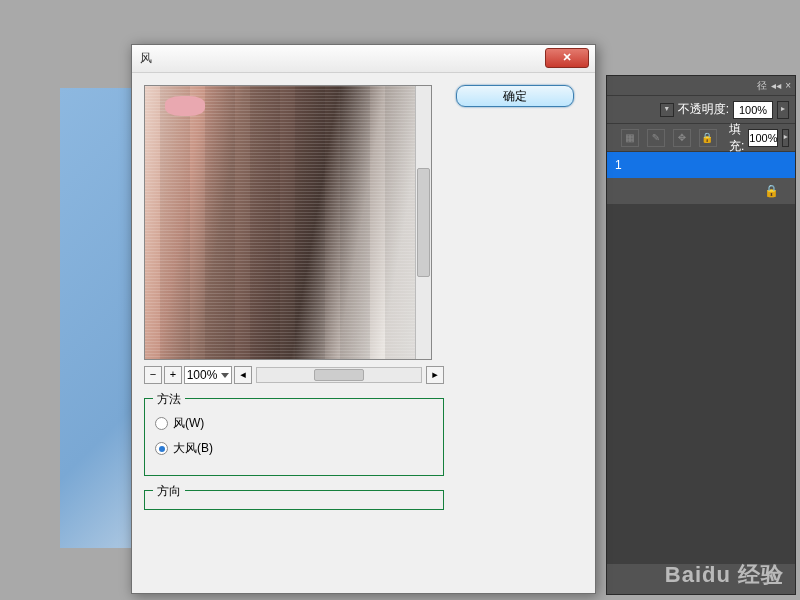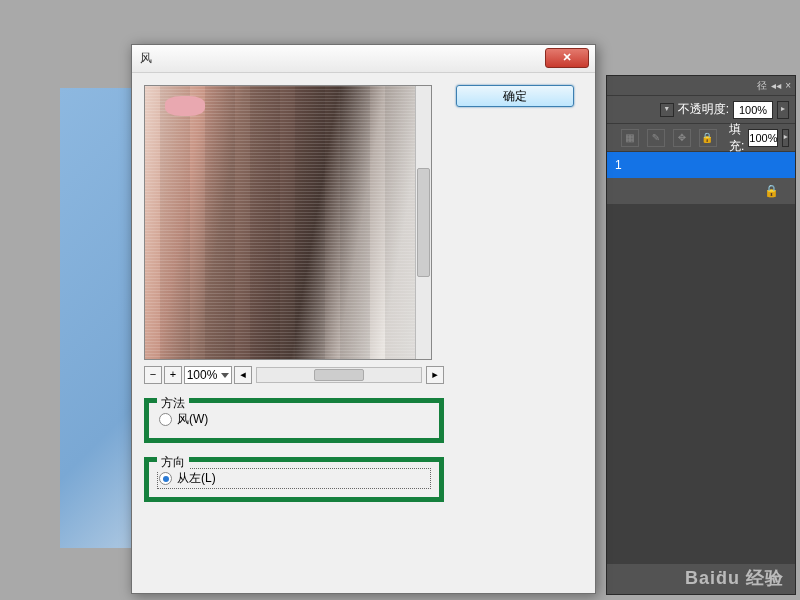--- a/index.html
+++ b/index.html
@@ -29,30 +29,30 @@
 .preview::before{content:"";position:absolute;inset:0;background:repeating-linear-gradient(0deg,transparent 0,transparent 2px,rgba(255,255,255,.15) 2px,rgba(255,255,255,.15) 3px),repeating-linear-gradient(90deg,transparent 0,transparent 15px,rgba(0,0,0,.08) 15px,rgba(0,0,0,.08) 45px)}
 .preview::after{content:"";position:absolute;left:20px;top:10px;width:40px;height:20px;background:#e9a8b0;border-radius:40%}
 .vscroll{position:absolute;right:0;top:0;width:16px;height:100%;background:#eaeaea;border-left:1px solid #bbb}
 .vscroll .thumb{position:absolute;top:30%;left:1px;width:13px;height:40%;background:#cdcdcd;border:1px solid #aaa;border-radius:2px}
 .zoom-row{display:flex;align-items:center;gap:2px;margin-top:6px}
 .sqbtn{width:18px;height:18px;border:1px solid #999;background:#f4f4f4;text-align:center;line-height:14px;font-size:11px}
 .zoom-val{width:48px;height:18px;border:1px solid #999;background:#fff;text-align:center;line-height:16px;display:flex;align-items:center;justify-content:center}
 .zoom-val::after{content:"";width:0;height:0;border-left:4px solid transparent;border-right:4px solid transparent;border-top:5px solid #555;margin-left:4px}
 .hscroll{flex:1;height:16px;background:#eaeaea;border:1px solid #bbb;position:relative;margin:0 2px}
 .hscroll .thumb{position:absolute;left:35%;top:1px;height:12px;width:30%;background:#cdcdcd;border:1px solid #aaa;border-radius:2px}
-.grp{border:5px solid #15803d;margin-top:14px;padding:8px 10px 10px;position:relative}
+.grp{border:1px solid #15803d;margin-top:14px;padding:8px 10px 10px;position:relative}
 .grp .legend{position:absolute;top:-8px;left:8px;background:#f0f0f0;padding:0 4px}
-.radio-row{display:flex;align-items:center;gap:5px;margin:0 0}
+.radio-row{display:flex;align-items:center;gap:5px;margin:8px 0}
 .radio{width:13px;height:13px;border:1px solid #888;border-radius:50%;background:#fff;display:flex;align-items:center;justify-content:center}
 .radio.sel::after{content:"";width:6px;height:6px;background:#2a7ad4;border-radius:50%}
 .radio-row.focus{outline:1px dotted #666;outline-offset:1px}
 .right-col{display:flex;flex-direction:column;gap:8px;width:118px}
-.btn{height:22px;border:1px solid #8a8a8a;border-radius:3px;background:linear-gradient(#fdfdfd,#e7e7e7);text-align:center;line-height:20px}
+.btn{height:22px;border:1px solid #8a8a8a;border-radius:9px;background:linear-gradient(#fdfdfd,#e7e7e7);text-align:center;line-height:20px}
 .btn.primary{border:1px solid #3c7fb1;background:linear-gradient(#eaf6fd,#bee6fd);box-shadow:0 0 2px #3c7fb1}
-.watermark{position:absolute;right:16px;bottom:10px;color:rgba(255,255,255,.6);font-size:18px;font-weight:bold;letter-spacing:1px}
+.watermark{position:absolute;right:16px;bottom:10px;color:rgba(255,255,255,.6);font-size:22px;font-weight:bold;letter-spacing:1px}
 </style>
 </head>
 <body>
 
 <div class="canvas-bg"></div>
 
 <div class="layers-panel">
   <div class="lp-head">
     <span>径</span>
     <span>◂◂</span>
@@ -108,28 +108,28 @@
           </div>
         <div class="sqbtn">▸</div>
       </div>
 
       <div class="grp">
         <span class="legend">方法</span>
         <div class="radio-row">
           <div class="radio"></div>
           <span>风(W)</span>
         </div>
+        <div class="radio-row">
+          <div class="radio sel"></div>
+          <span>大风(B)</span>
+        </div>
       </div>
 
       <div class="grp">
         <span class="legend">方向</span>
-        <div class="radio-row focus">
-          <div class="radio sel"></div>
-          <span>从左(L)</span>
-        </div>
       </div>
     </div>
 
     <div class="right-col">
       <div class="btn primary">确定</div>
     </div>
   </div>
 </div>
 
 <div class="watermark">Baiḋu 经验</div>

